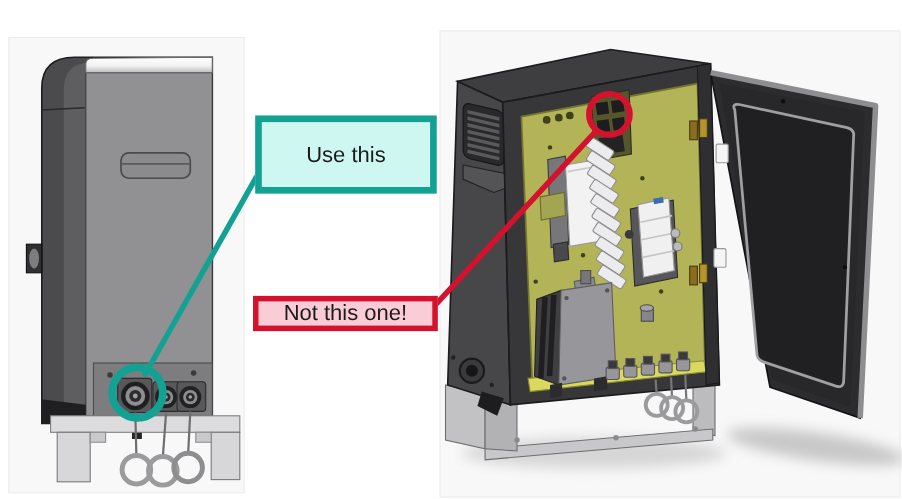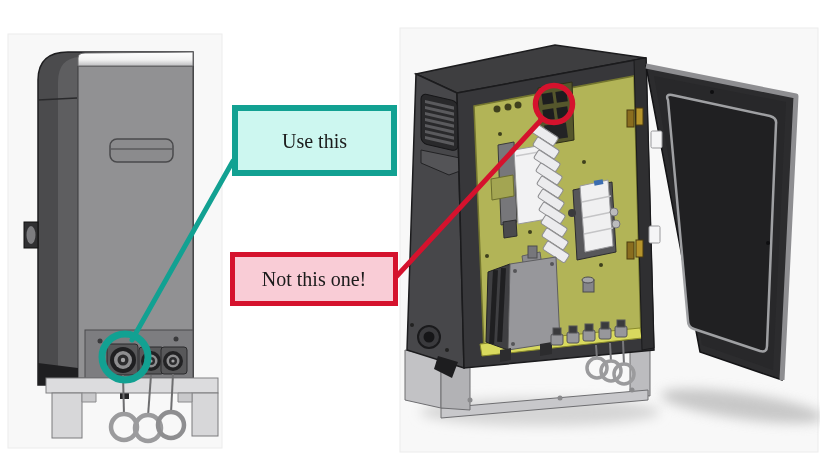--- a/index.html
+++ b/index.html
@@ -1,24 +1,24 @@
 <!DOCTYPE html>
 <html style="--teal: #12A192; --teal-bg: #CDF7F0; --red: #D5122D; --red-bg: #F9CCD6; --pcb-olive: #B2B457; --panel-bg: #F8F8F8;"><head>
 <meta charset="utf-8">
 <style>
   html,body{margin:0;padding:0;background:#fff;}
   .canvas{position:relative;width:820px;height:454px;background:#fff;overflow:hidden;
-          font-family:Liberation Serif, serif;}
+          font-family:Liberation Sans, sans-serif;}
   .art{position:absolute;left:0;top:0;display:block;}
   .callout{position:absolute;display:flex;flex-direction:column;align-items:center;
            justify-content:center;text-align:center;font-size:20px;color:#1b1b1b;
            box-sizing:border-box;line-height:26px;z-index:3;}
   .callout-use{left:232px;top:105px;width:165px;height:71px;
                border:6px solid var(--teal);background:var(--teal-bg);}
-  .callout-not{left:230px;top:252px;width:168px;height:54px;
+  .callout-not{left:230px;top:269px;width:168px;height:32px;
                border:5px solid var(--red);background:var(--red-bg);align-items:center;}
   .stroke-teal{stroke:var(--teal);}
   .stroke-red{stroke:var(--red);}
   .fill-olive{fill:var(--pcb-olive);}
   .fill-panel{fill:var(--panel-bg);}
 </style>
 </head>
 <body>
 
 <div class="canvas">

